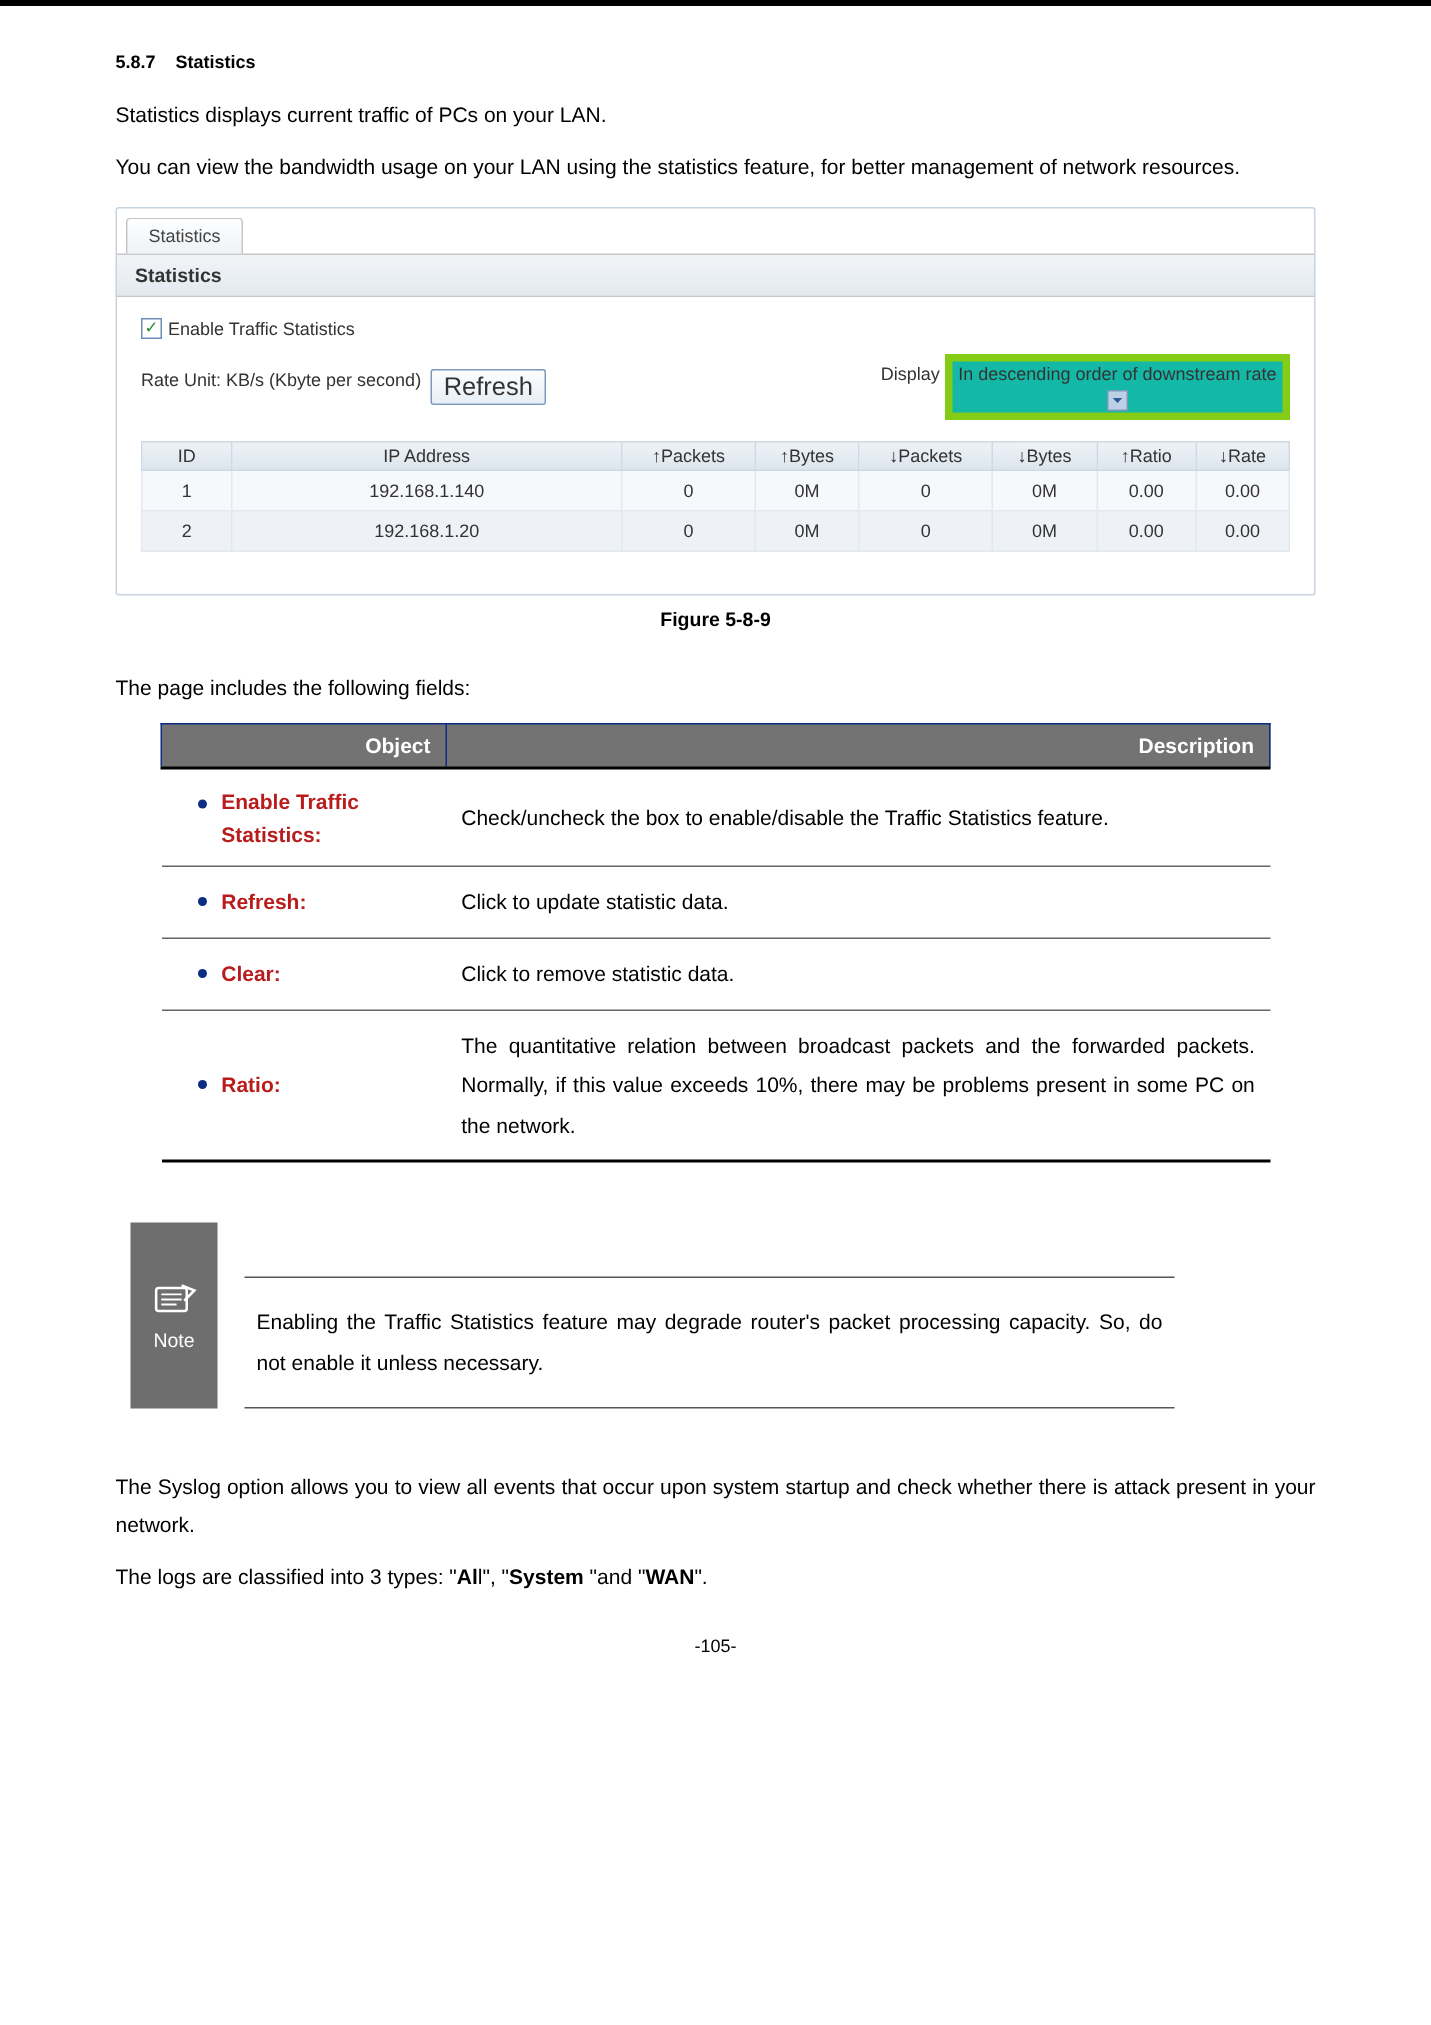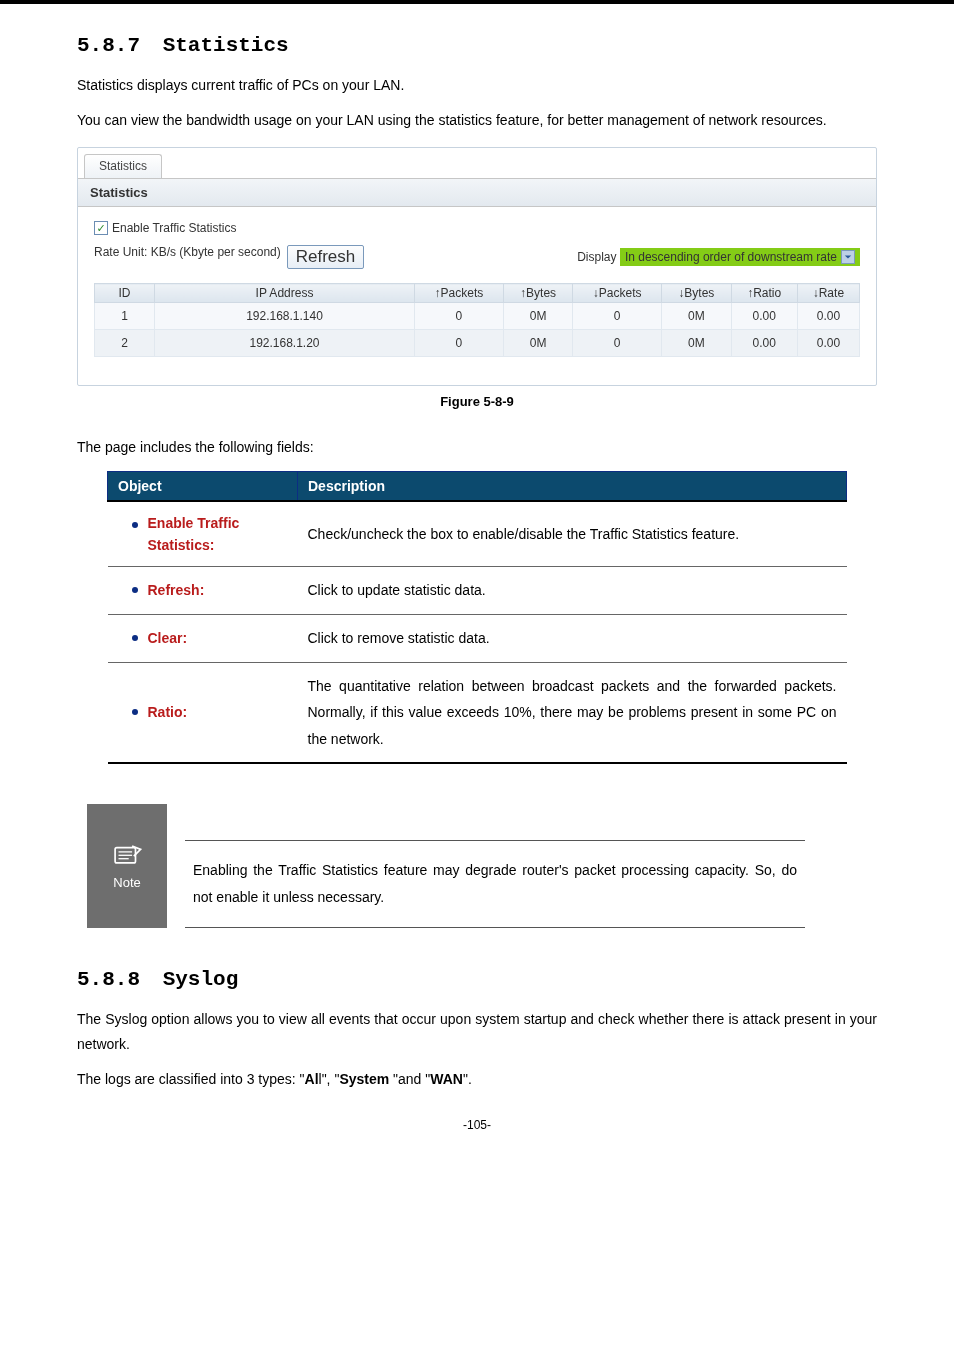--- a/index.html
+++ b/index.html
@@ -12,21 +12,21 @@
     margin: 0 auto;
     padding: 0 0 20px 0;
   }
   .topbar {
     height: 4px;
     background: #000;
     width: 100%;
     margin-bottom: 30px;
   }
   .page-content { padding: 0 77px; }
-  h3.sec-heading { font-size: 21px; font-weight: bold; margin-bottom: 16px; font-family: Liberation Mono, monospace; }
+  h3.sec-heading { font-size: 12px; font-weight: bold; margin-bottom: 16px; }
   h3.sec-heading .num { margin-right: 10px; }
   p.body { margin-bottom: 10px; line-height: 1.8; }
   p.body.justify { text-align: justify; }
 
   
   .stats-shot {
     border: 1px solid #c7d3df;
     background: #fff;
     border-radius: 2px;
     margin: 14px 0 4px 0;
@@ -59,22 +59,22 @@
     display:inline-flex; align-items:center; justify-content:center;
   }
   .chk::after { content:"✓"; font-size:11px; color:#2a8a2a; line-height:1; }
   .rate-line { display:flex; align-items:center; justify-content:space-between; margin-bottom:14px; }
   .rate-left { display:flex; gap:6px; }
   .btn-refresh {
     border:1px solid #7a99bb; background:linear-gradient(#fdfdfd,#e7eef6);
     padding:1px 8px; font-size:17px; color:#333; border-radius:2px;
   }
   .disp-select {
-    border:1px solid #84cc16; background:#84cc16; padding:1px 4px; font-size:12px;
-    display:inline-flex; align-items:center; gap:4px;
+    border:5px solid #84cc16; background:#14b8a6; padding:1px 4px; font-size:12px;
+    display:inline-flex; align-items:center; gap:4px;flex-direction:column;
   }
   .sel-arrow {
     width:14px; height:14px; background:#bcd0e6; border:1px solid #7a99bb;
     display:inline-flex; align-items:center; justify-content:center;
   }
   .sel-arrow svg { width:8px; height:8px; }
 
   table.stat-table {
     width:100%; border-collapse:collapse; font-size:12px; color:#333;
     border:1px solid #d4dde6; margin-bottom:6px;
@@ -90,40 +90,40 @@
   table.stat-table tr.even td { background:#eef2f6; }
 
   .figcap { text-align:center; font-weight:bold; font-size:13px; margin:8px 0 26px 0; }
 
   
   .obj-wrap { padding: 0 30px; }
   table.obj {
     width:100%; border-collapse:collapse; font-size:14px;
   }
   table.obj th {
-    background:#0c4a6e; color:#fff; text-align:left; padding:6px 10px;
+    background:#737373; color:#fff; text-align:right; padding:6px 10px;
     border:1px solid #0c2d83; font-weight:bold;
   }
   table.obj th.first { width:190px; }
   table.obj td {
     border-bottom:1px solid #666; padding:10px 10px; vertical-align:middle;
     line-height:1.9;
   }
   table.obj tr.toprow td { border-top: 2px solid #000; }
   table.obj tr.lastrow td { border-bottom: 2px solid #000; }
   .obj-name { color:#b91c1c; font-weight:bold; }
   .obj-cell { display:flex; align-items:flex-start; }
   .bullet { width:6px; height:6px; background:#0c2d83; border-radius:50%; margin:10px 10px 0 14px; flex-shrink:0; }
   .obj-name-multi { line-height:1.6; }
   .desc-justify { text-align:justify; }
 
   
   .note-row { display:flex; align-items:stretch; margin:40px 10px 40px 10px; gap:18px; }
   .note-icon {
-    width:80px; background:#6e6e6e; color:#fff; display:flex; flex-direction:column;
+    width:58px; background:#6e6e6e; color:#fff; display:flex; flex-direction:column;
     align-items:center; justify-content:center; gap:3px; padding:10px 0;
   }
   .note-icon svg { width:34px; height:30px; }
   .note-label { font-size:13px; }
   .note-text {
     flex:1; border-top:1px solid #555; border-bottom:1px solid #555;
     padding:16px 8px; line-height:1.9; text-align:justify; max-width:620px;margin-top:36px;
   }
 
   .pageno { text-align:center; font-size:12px; margin-top:26px; }
@@ -273,24 +273,20 @@
         <line x1="10" y1="11" x2="26" y2="11" stroke="#fff" stroke-width="1.5"></line>
         <line x1="10" y1="15" x2="26" y2="15" stroke="#fff" stroke-width="1.5"></line>
         <line x1="10" y1="19" x2="22" y2="19" stroke="#fff" stroke-width="1.5"></line>
         <path d="M26 4 L36 8 L28 16" fill="none" stroke="#fff" stroke-width="2"></path>
       </svg>
       <div class="note-label">Note</div>
     </div>
     <div class="note-text">Enabling the Traffic Statistics feature may degrade router's packet processing capacity. So, do not enable it unless necessary.</div>
   </div>
 
-  <h3 class="sec-heading">
-    <span class="num">5.8.8</span>
-    <span>Syslog</span>
-  </h3>
 
   <p class="body justify">The Syslog option allows you to view all events that occur upon system startup and check whether there is attack present in your network.</p>
 
   <p class="body">
     <span>The logs are classified into 3 types: "</span><b>Al</b><span>l", "</span><b>System</b><span> "and "</span><b>WAN</b><span>".</span>
   </p>
 
   <div class="pageno">-105-</div>
 
 </div>

